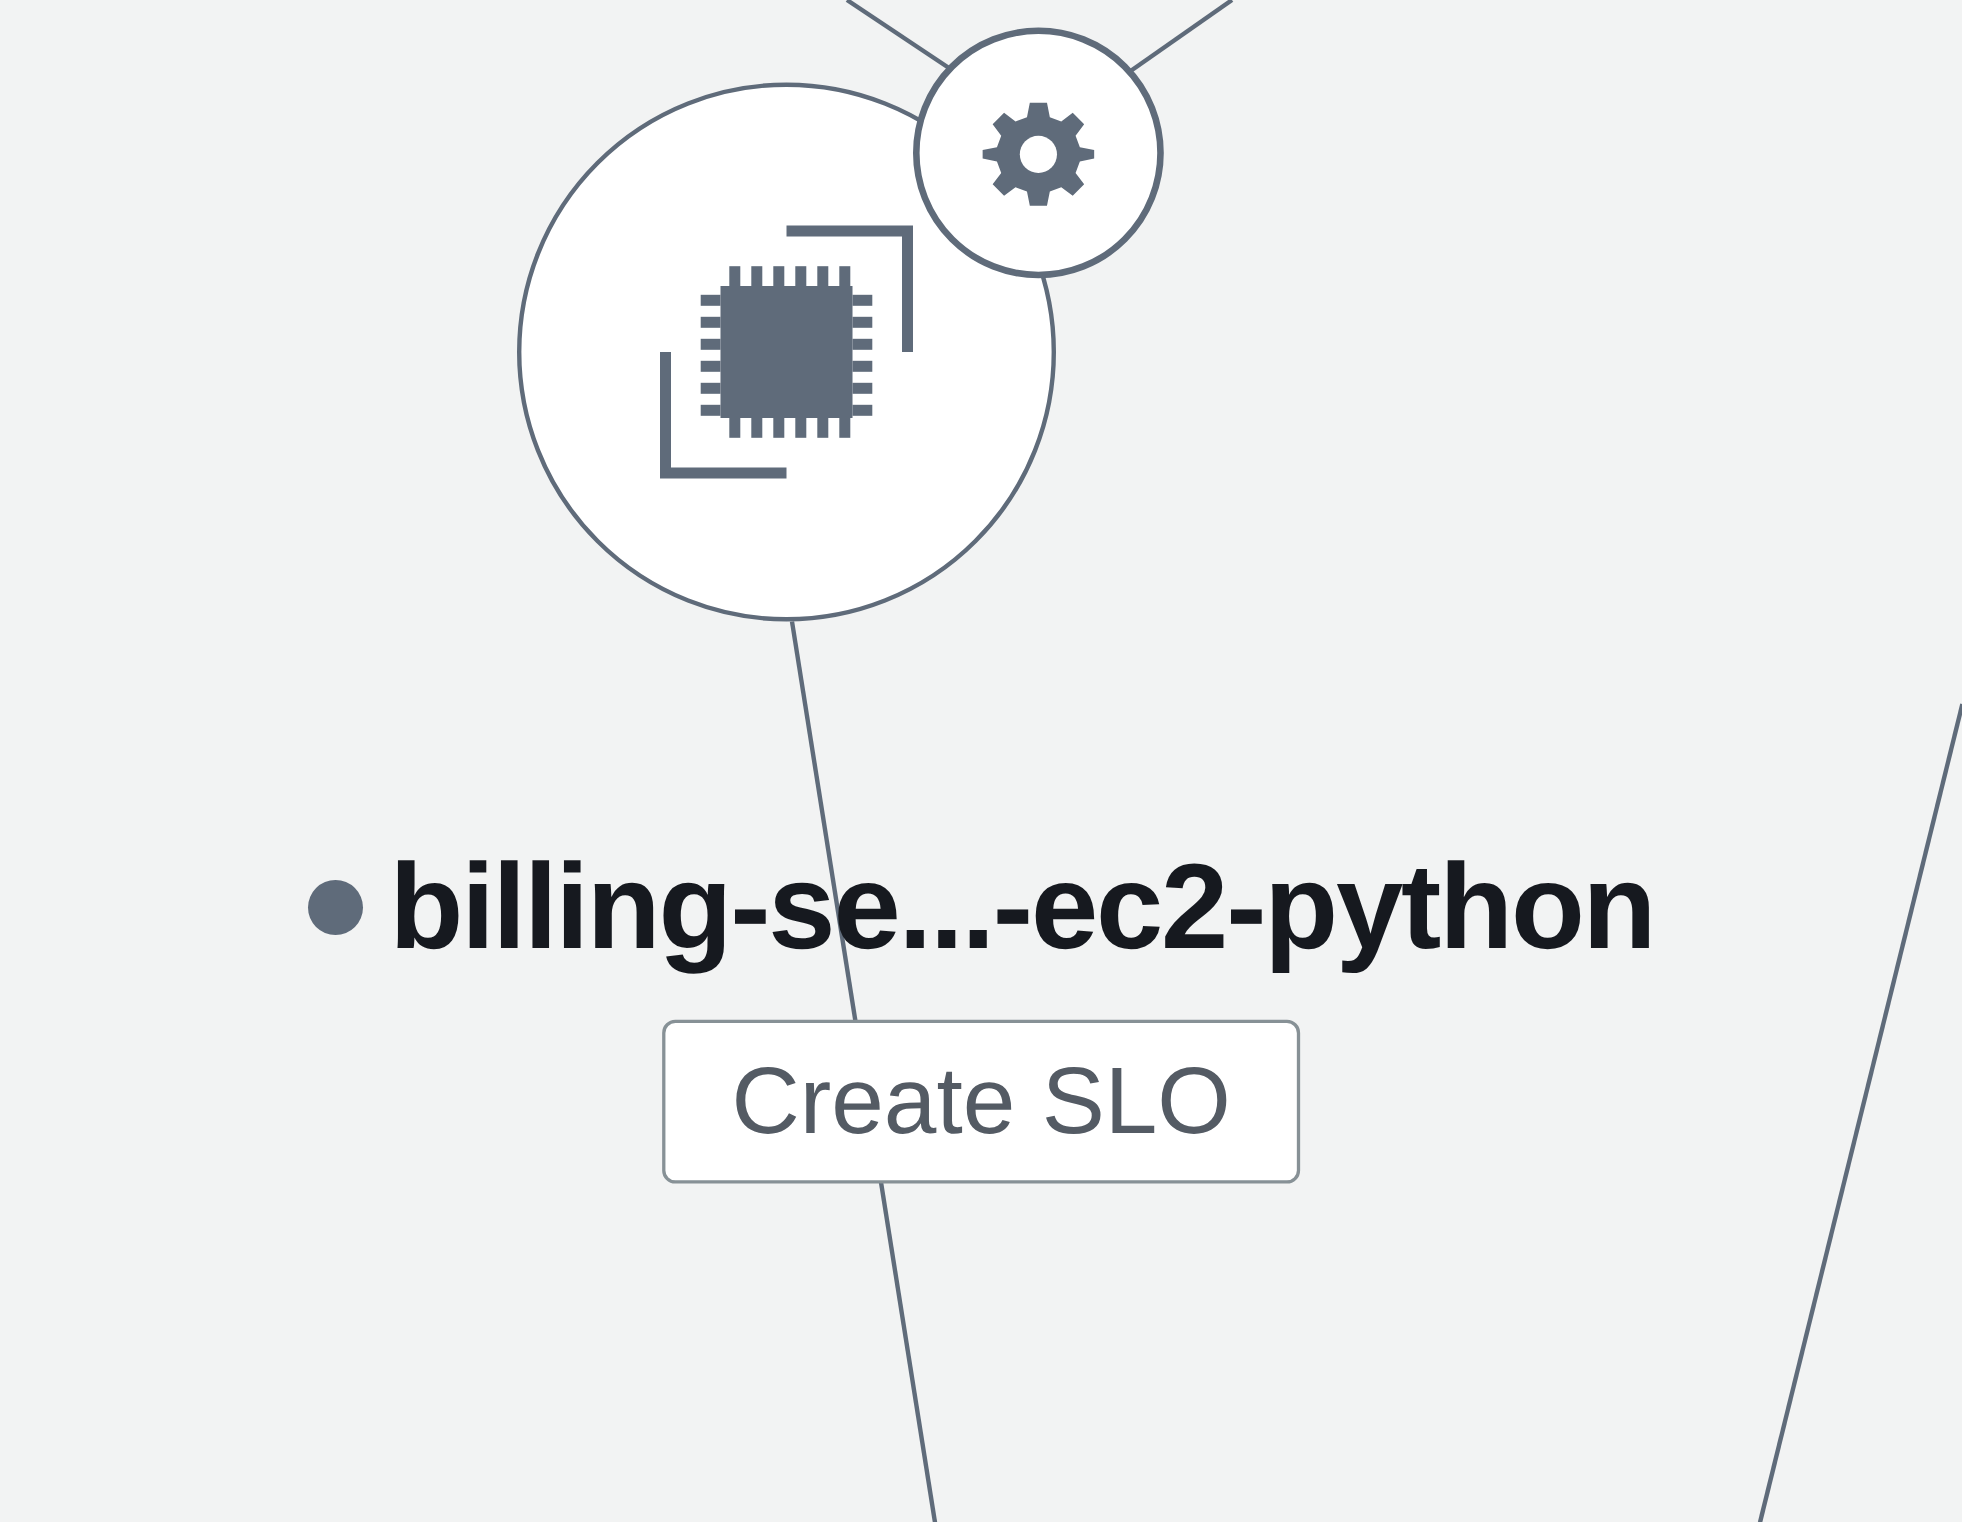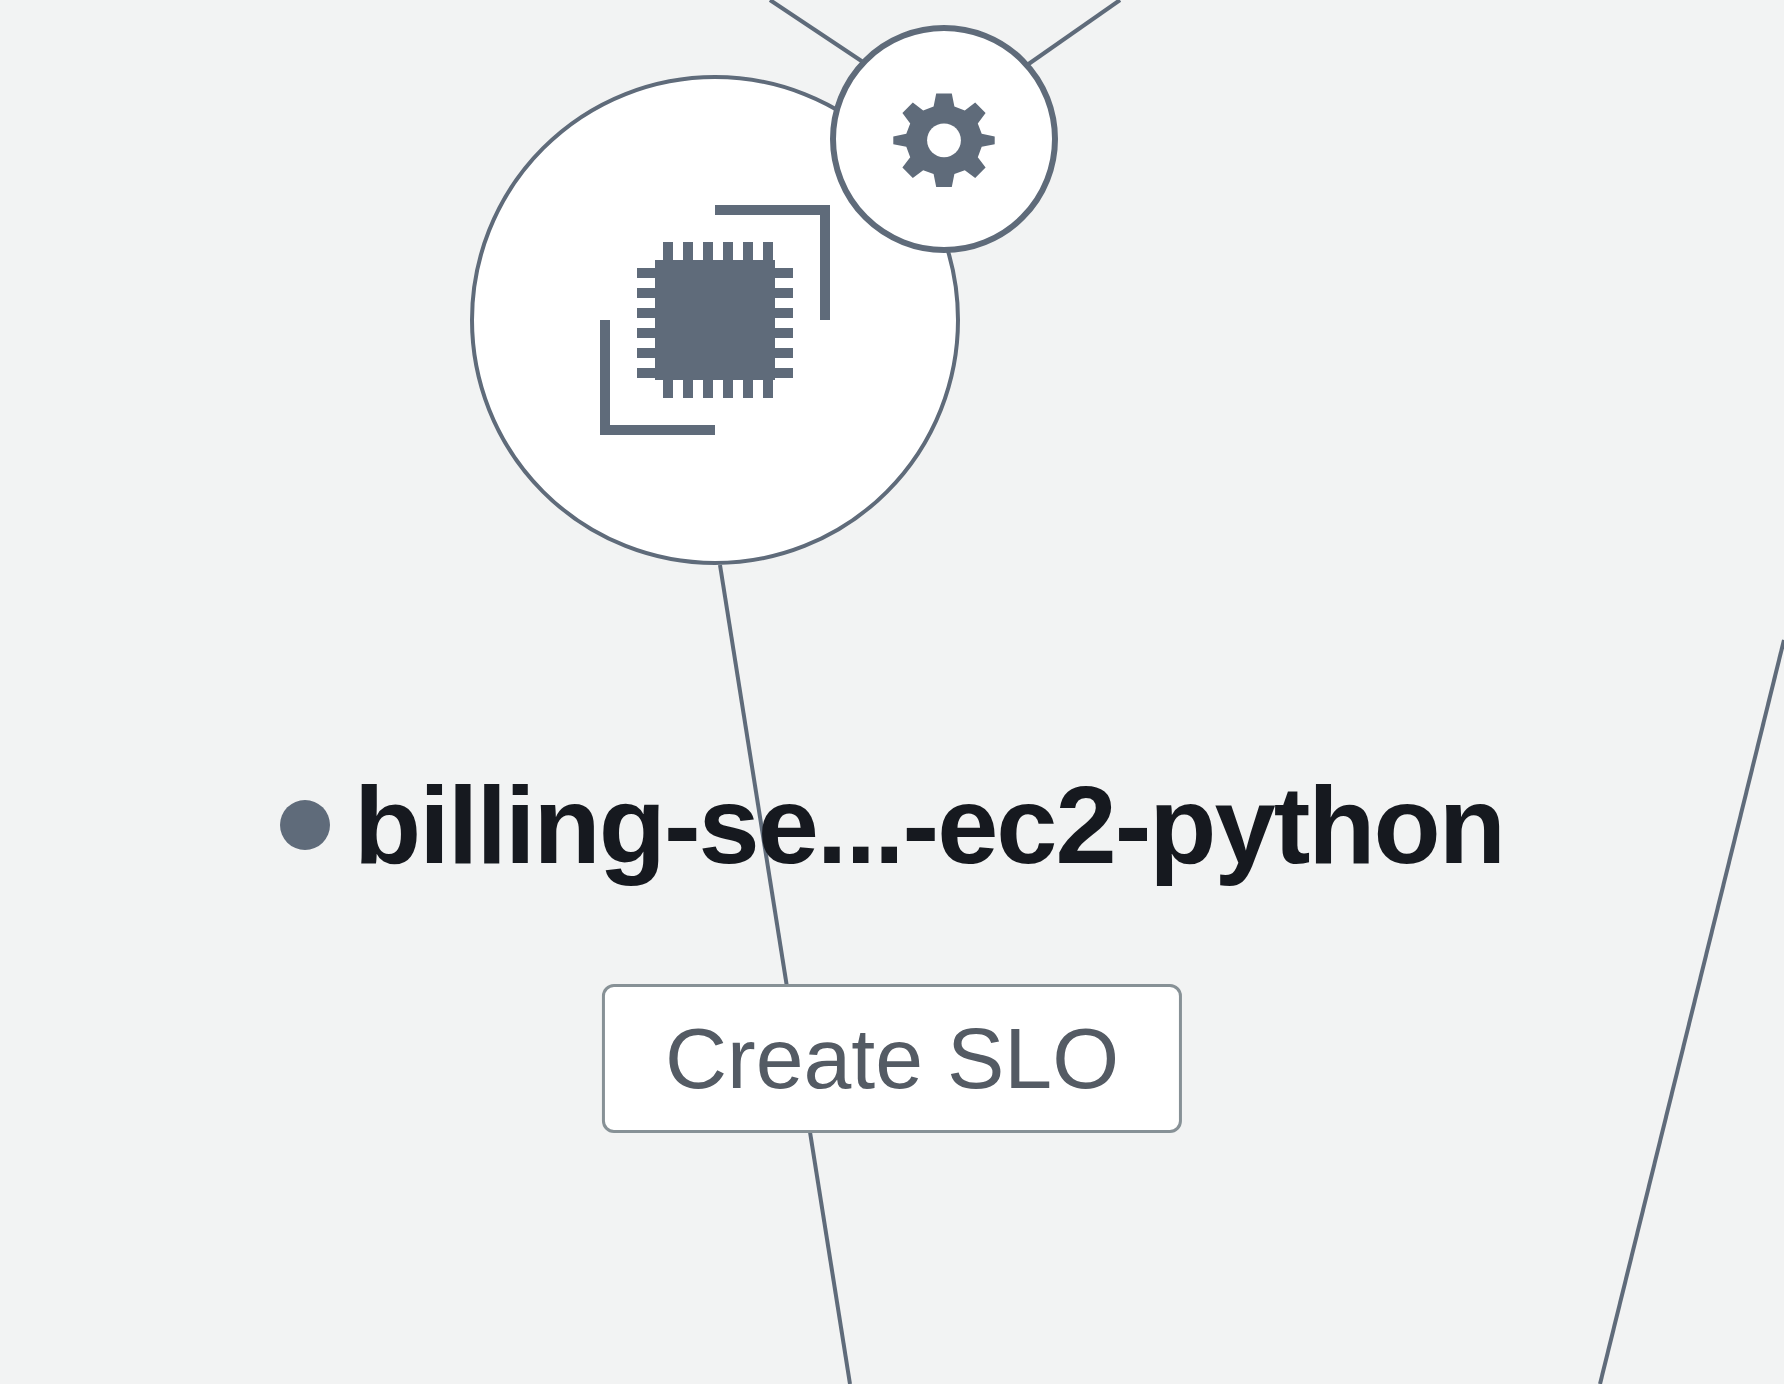--- a/index.html
+++ b/index.html
@@ -70,21 +70,21 @@
     }
     .label-text {
       font-size: 110px;
       font-weight: 800;
       color: #16191f;
       letter-spacing: -2px;
       line-height: 1;
     }
     .create-slo-btn {
       position: absolute;
-      top: 984px;
+      top: 927px;
       left: 50%;
       transform: translateX(-50%);
       background: #ffffff;
       border: 3px solid #879196;
       border-radius: 12px;
       padding: 24px 60px;
       font-size: 86px;
       color: #545b64;
       font-weight: 400;
       cursor: pointer;

